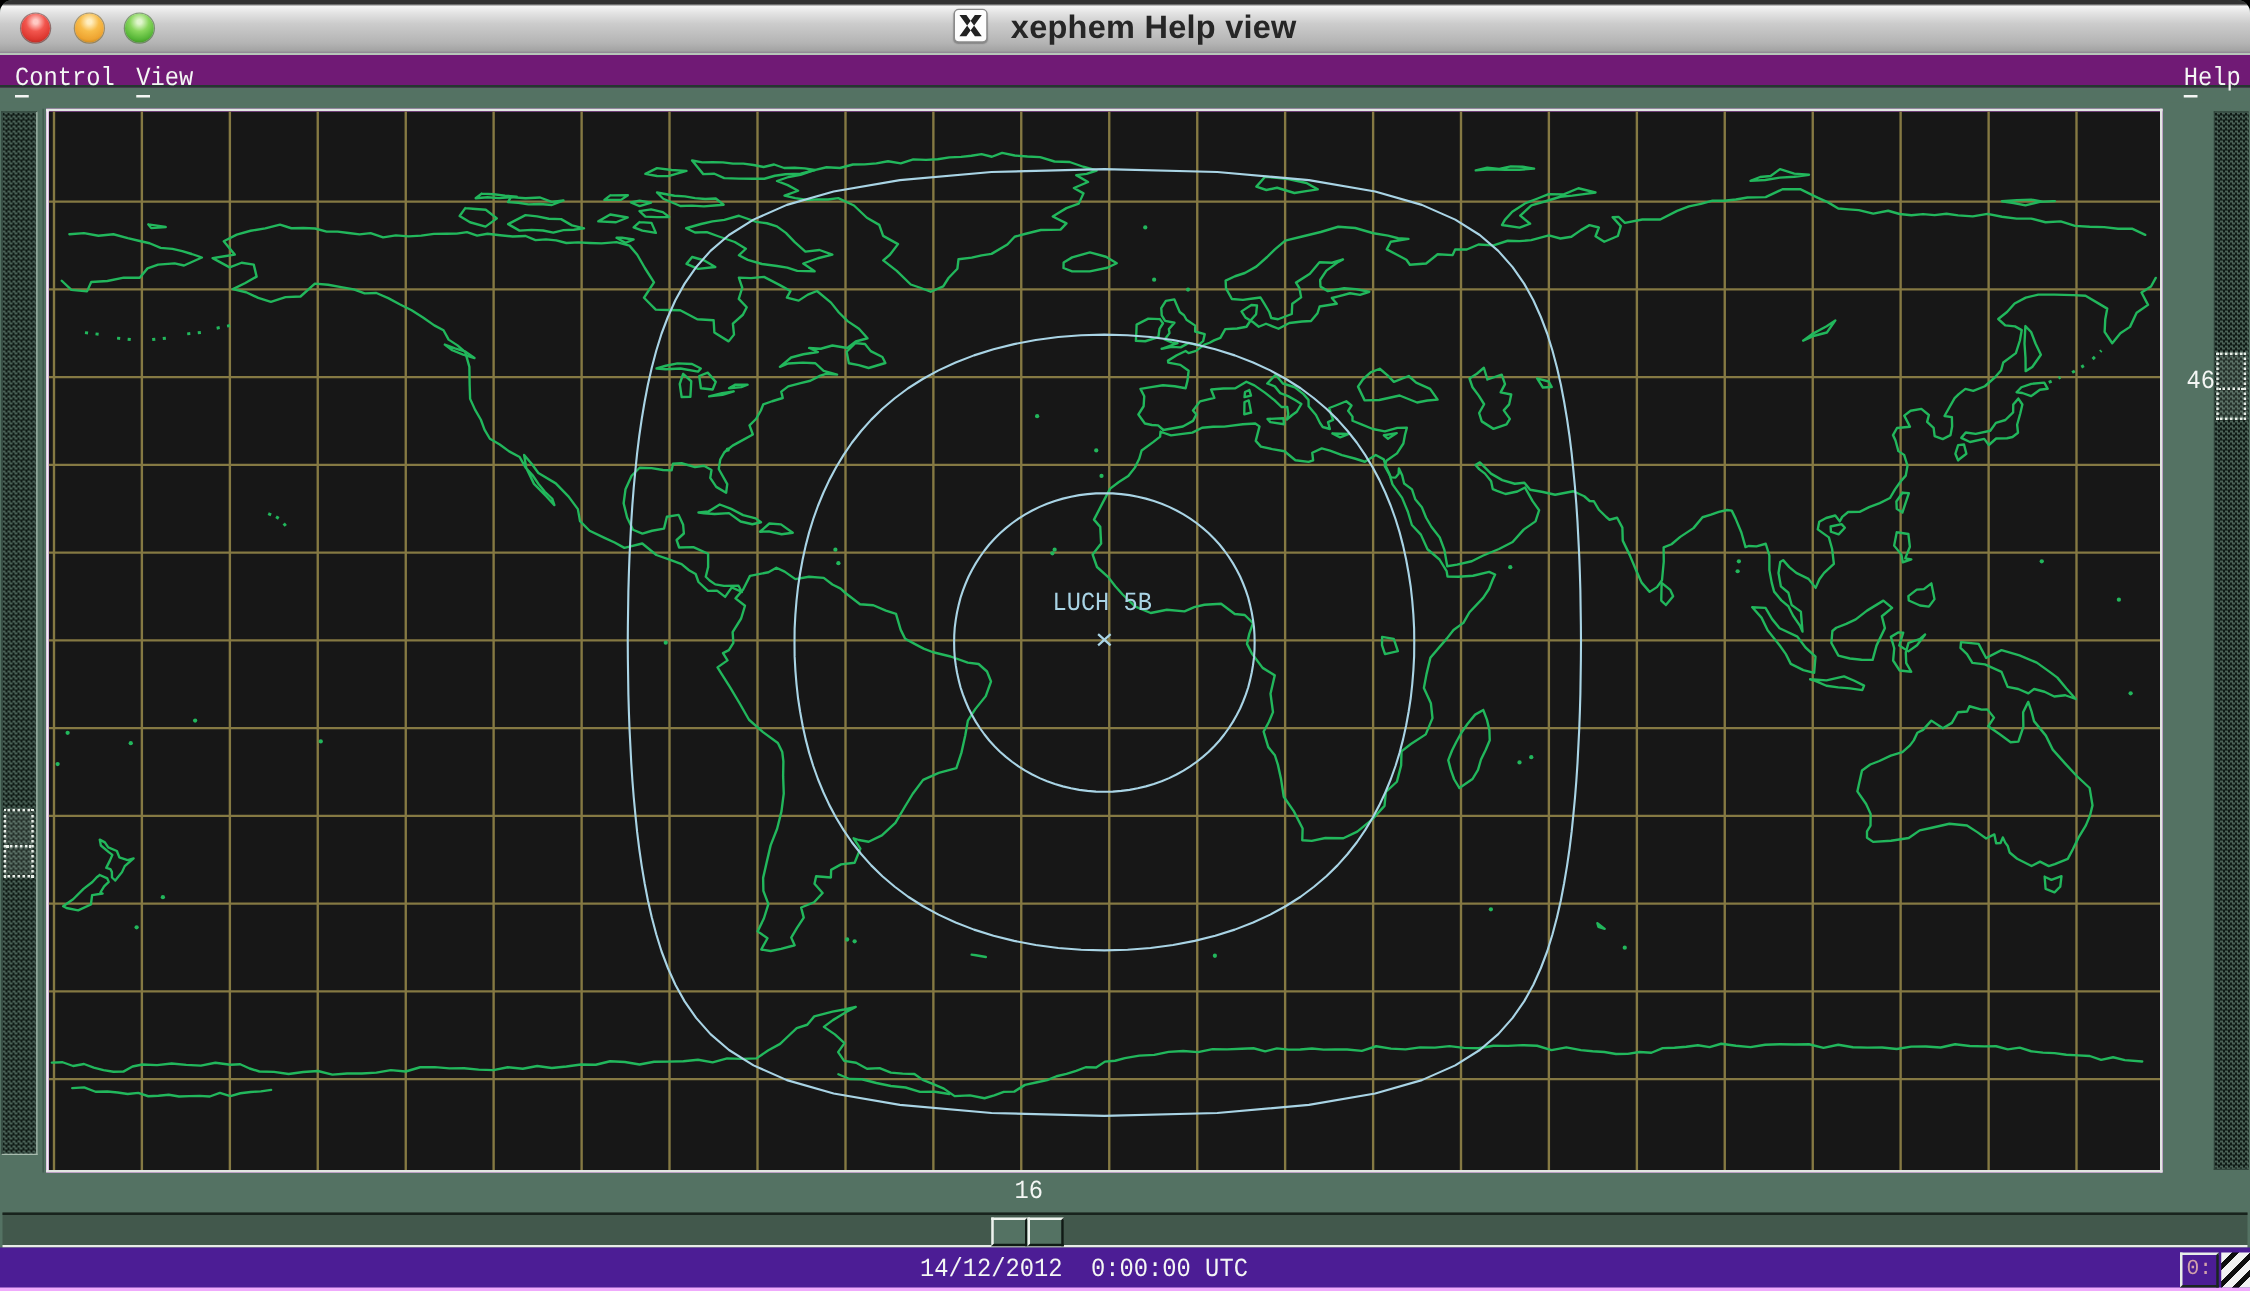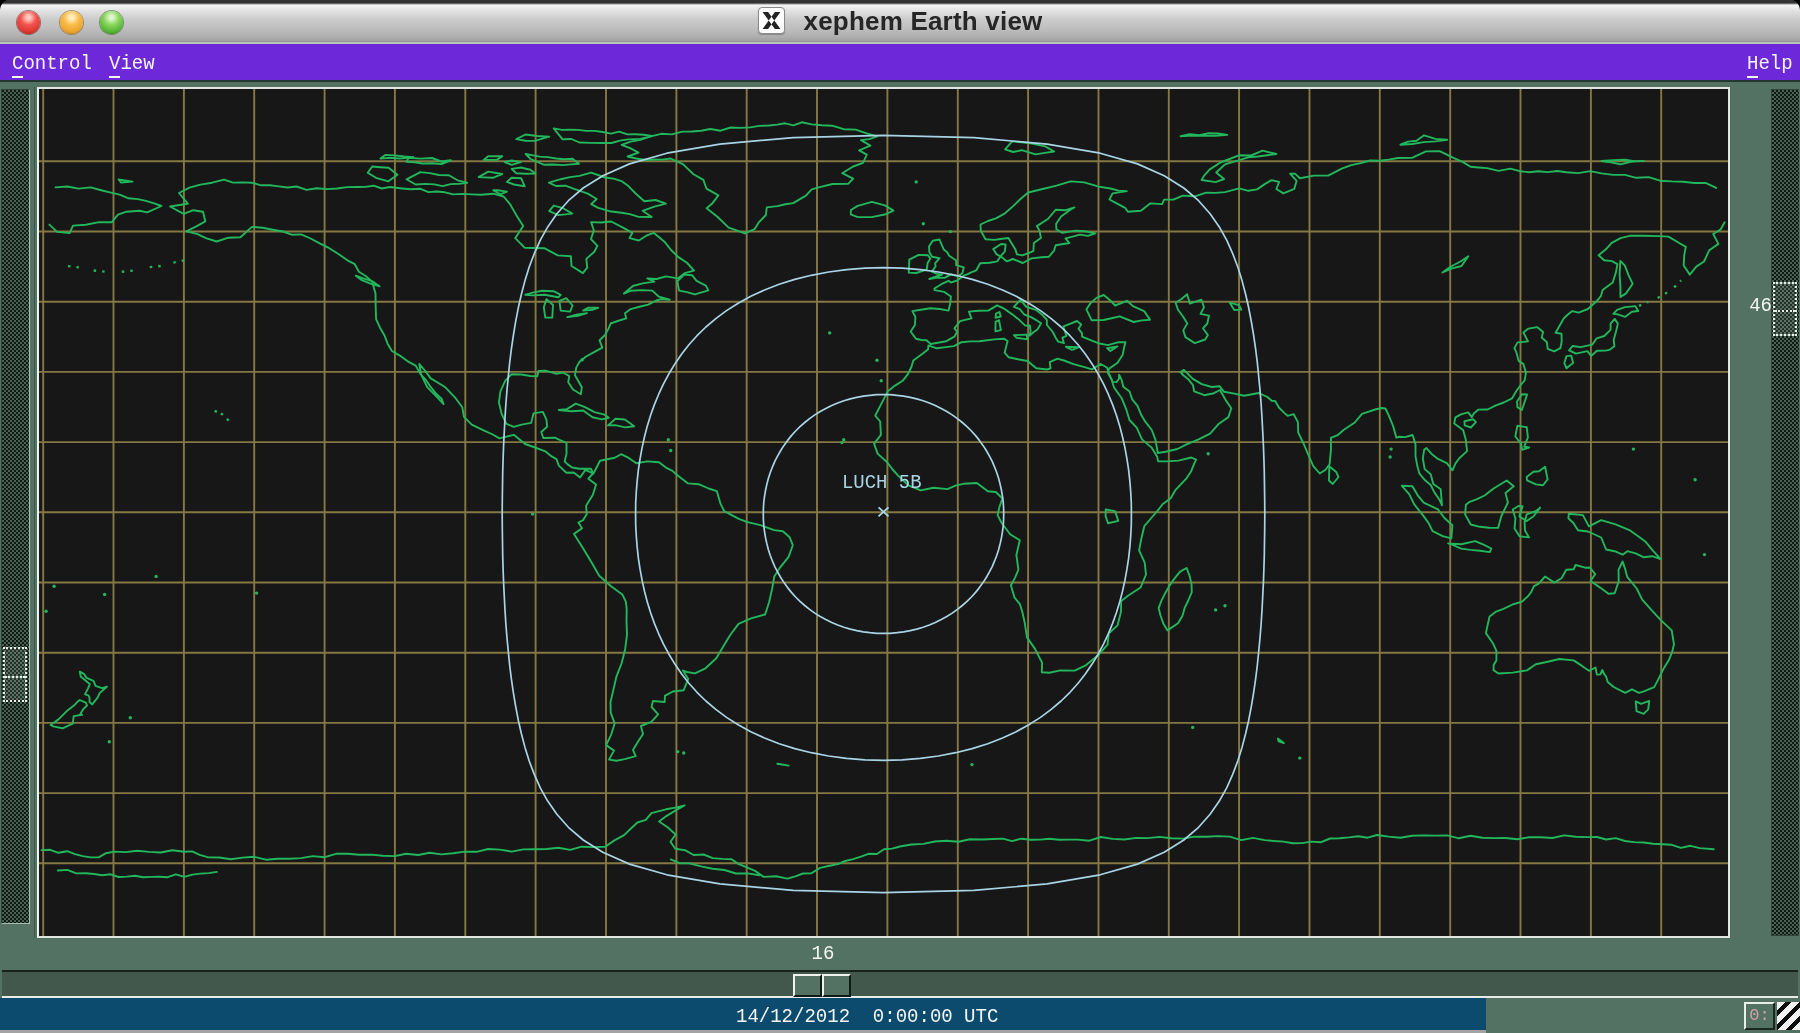--- a/index.html
+++ b/index.html
@@ -10,22 +10,22 @@
 .tl { position:absolute; top:11px; width:23px; height:23px; border-radius:50%; }
 #tl-r { left:17px; background:radial-gradient(circle at 50% 28%, #ffc9c4 0 9%, #f2564e 38%, #dd3830 70%, #941f19 100%); box-shadow:0 0 0 1px rgba(90,20,15,.5);}
 #tl-y { left:60px; background:radial-gradient(circle at 50% 28%, #ffeec0 0 9%, #f8bc49 38%, #eea431 70%, #a06c12 100%); box-shadow:0 0 0 1px rgba(120,85,10,.5);}
 #tl-g { left:100px; background:radial-gradient(circle at 50% 28%, #e0f5cd 0 9%, #88d65c 38%, #56b637 70%, #2f7417 100%); box-shadow:0 0 0 1px rgba(40,90,20,.5);}
 #title { position:absolute; left:0; top:0; width:100%; height:42px; display:flex;
   align-items:center; justify-content:center; gap:19px; }
 #xicon { width:27px; height:27px; background:#fdfdfd; border:1px solid #8a8a8a; border-radius:4px;
   display:flex; align-items:center; justify-content:center; margin-top:-1px;
   box-shadow:0 1px 1px rgba(0,0,0,0.25);}
 #title span { font-size:26px; font-weight:bold; color:#262626; letter-spacing:0.2px; }
-#menubar { position:absolute; left:0; top:42px; width:1800px; height:40px;
-  background:#6d28d9; border-top:2px solid #b7c6b9; border-bottom:2px solid #243730; }
+#menubar { position:absolute; left:0; top:42px; width:1800px; height:28px;
+  background:#701a75; border-top:2px solid #b7c6b9; border-bottom:2px solid #243730; }
 .mitem { position:absolute; top:8px; font-family:"Liberation Mono",monospace; font-size:21px;
   color:#f4f6f4; transform:scaleX(0.905); transform-origin:0 0; }
 .mu { position:absolute; height:2px; background:#f4f6f4; }
 #main { position:absolute; left:0; top:82px; width:1800px; height:951px; background:#547263; }
 .stipple { background:repeating-conic-gradient(#4a6156 0% 25%, #0f1a15 0% 50%) 0 0/4px 4px; }
 #ltrough { position:absolute; left:1px; top:7px; width:29px; height:835px; border:1px solid #a9bcaf; border-left-color:#31453c; border-top-color:#31453c;}
 #rtrough { position:absolute; left:1771px; top:7px; width:28px; height:847px; border:1px solid #31453c; border-right:none;}
 .thumb { position:absolute; left:1px; width:24px; border:2px dotted #e9efe9; background:rgba(236,244,238,0.10); }
 .thumbmid { position:absolute; left:0; width:100%; height:0; border-top:2px dotted #e9efe9; }
 #mapframe { position:absolute; left:37px; top:5px; width:1693px; height:851px;
@@ -35,22 +35,22 @@
   font-family:"Liberation Mono",monospace; font-size:21px; color:#f4f6f4;
   transform:scaleX(0.905); transform-origin:100% 0; }
 #lbl16 { position:absolute; left:801px; top:860px; width:44px; text-align:center;
   font-family:"Liberation Mono",monospace; font-size:21px; color:#f4f6f4;
   transform:scaleX(0.905); transform-origin:50% 0; }
 #htrough { position:absolute; left:2px; top:888px; width:1796px; height:28px;
   background:#42584c; border-top:2px solid #18231d; border-bottom:2px solid #e7ece7; }
 #hthumb { position:absolute; left:791px; top:2px; width:58px; height:23px; }
 .hh { position:absolute; top:0; width:29px; height:23px; border:2px solid #101a15;
   border-top-color:#eef3ee; border-left-color:#eef3ee; background:#547263; }
-#bottombar { position:absolute; left:0; top:916px; width:1486px; height:35px; background:#0c4a6e;
-  border-bottom:3px solid #a3a3a3; }
+#bottombar { position:absolute; left:0; top:916px; width:1800px; height:35px; background:#4c1d95;
+  border-bottom:3px solid #f0abfc; }
 #datetxt { position:absolute; left:736px; top:7px; font-family:"Liberation Mono",monospace;
   font-size:21px; color:#f4f6f4; transform:scaleX(0.905); transform-origin:0 0; white-space:pre; }
 #zbox { position:absolute; left:1744px; top:4px; width:31px; height:28px;
   border:2px solid #e8eee9; border-right-color:#1a2620; border-bottom-color:#1a2620;
   color:#d2a2ab; font-family:"Liberation Mono",monospace; font-size:17px;
   text-align:center; line-height:24px; }
 #grip { position:absolute; left:1777px; top:4px; width:23px; height:28px;
   background:repeating-linear-gradient(135deg,#f2f2f2 0 6px,#0d0d0d 6px 10px); }
 </style></head>
 <body>
@@ -58,21 +58,21 @@
   <div id="titlebar">
     <div class="tl" id="tl-r"></div>
       <div class="tl" id="tl-y"></div>
       <div class="tl" id="tl-g"></div>
     <div id="title">
       <div id="xicon">
           <svg width="23" height="23" viewBox="0 0 27 27">
             <path d="M3,3.5 L9.5,3.5 L24,23.5 L17.5,23.5 Z M24,3.5 L17.5,3.5 L3,23.5 L9.5,23.5 Z" fill="#222"></path>
           </svg>
         </div>
-      <span>xephem Earth view</span>
+      <span>xephem Help view</span>
     </div>
   </div>
   <div id="menubar">
     <div class="mitem" style="left:12px">Control</div>
     <div class="mu" style="left:12px; top:32px; width:11px"></div>
     <div class="mitem" style="left:109px">View</div>
     <div class="mu" style="left:109px; top:32px; width:11px"></div>
     <div class="mitem" style="left:1747px">Help</div>
     <div class="mu" style="left:1747px; top:32px; width:11px"></div>
   </div>

